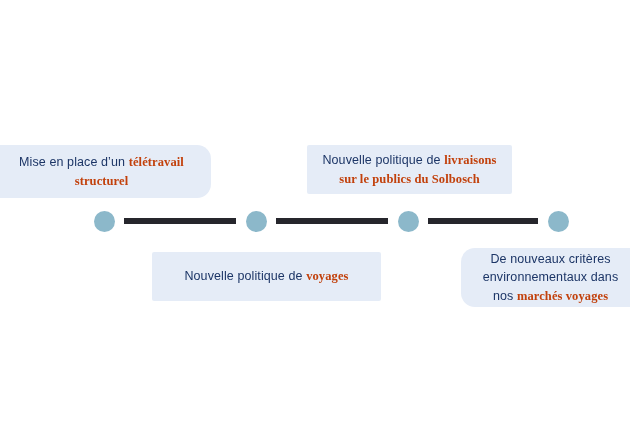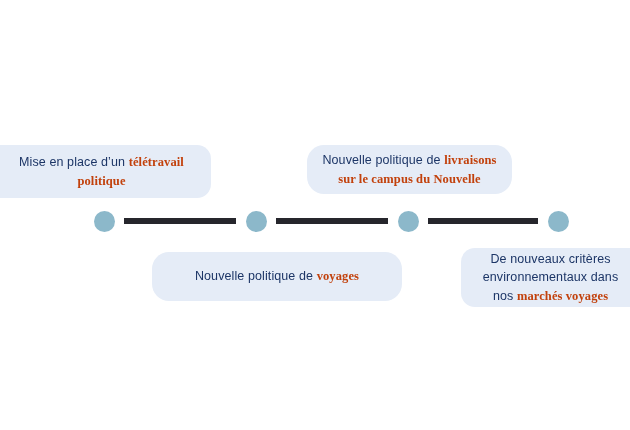--- a/index.html
+++ b/index.html
@@ -38,21 +38,21 @@
     width: 21px;
     height: 21px;
     border-radius: 50%;
     background: #8cb8ca;
   }
 
   
   .callout {
     position: absolute;
     background: #e5ecf7;
-    border-radius: 17px;
+    border-radius: 2px;
     box-sizing: border-box;
     display: flex;
     align-items: center;
     justify-content: center;
     text-align: center;
     color: #1c3566;
     font-size: 12.5px;
     line-height: 1.45;
     letter-spacing: 0.1px;
     padding: 6px 14px;
@@ -78,21 +78,21 @@
   }
   #callout-livraisons {
     left: 307px;
     top: 145px;
     width: 205px;
     height: 49px;
   }
   #callout-voyages {
     left: 152px;
     top: 252px;
-    width: 250px;
+    width: 229px;
     height: 49px;
     text-align: center;
   }
   #callout-marches {
     left: 461px;
     top: 248px;
     width: 185px;
     height: 59px;
     border-radius: 14px 0 0 14px;
     padding-right: 20px;
@@ -117,25 +117,25 @@
   <div class="axis-segment" id="segment-1"></div>
   <div class="axis-segment" id="segment-2"></div>
   <div class="axis-segment" id="segment-3"></div>
 
   <div class="milestone-dot" id="dot-1"></div>
   <div class="milestone-dot" id="dot-2"></div>
   <div class="milestone-dot" id="dot-3"></div>
   <div class="milestone-dot" id="dot-4"></div>
 
   <div class="callout" id="callout-teletravail">
-    <span class="txt">Mise en place d’un <b>télétravail</b><br><b>politique</b></span>
+    <span class="txt">Mise en place d’un <b>télétravail</b><br><b>structurel</b></span>
   </div>
 
   <div class="callout" id="callout-livraisons">
-    <span class="txt">Nouvelle politique de <b>livraisons</b><br><b>sur le campus du Nouvelle</b></span>
+    <span class="txt">Nouvelle politique de <b>livraisons</b><br><b>sur le publics du Solbosch</b></span>
   </div>
 
   <div class="callout" id="callout-voyages">
     <span class="txt">Nouvelle politique de <b>voyages</b><br></span>
   </div>
 
   <div class="callout" id="callout-marches">
     <span class="txt">De nouveaux critères<br>environnementaux dans<br>nos <b>marchés voyages</b></span>
   </div>
 

